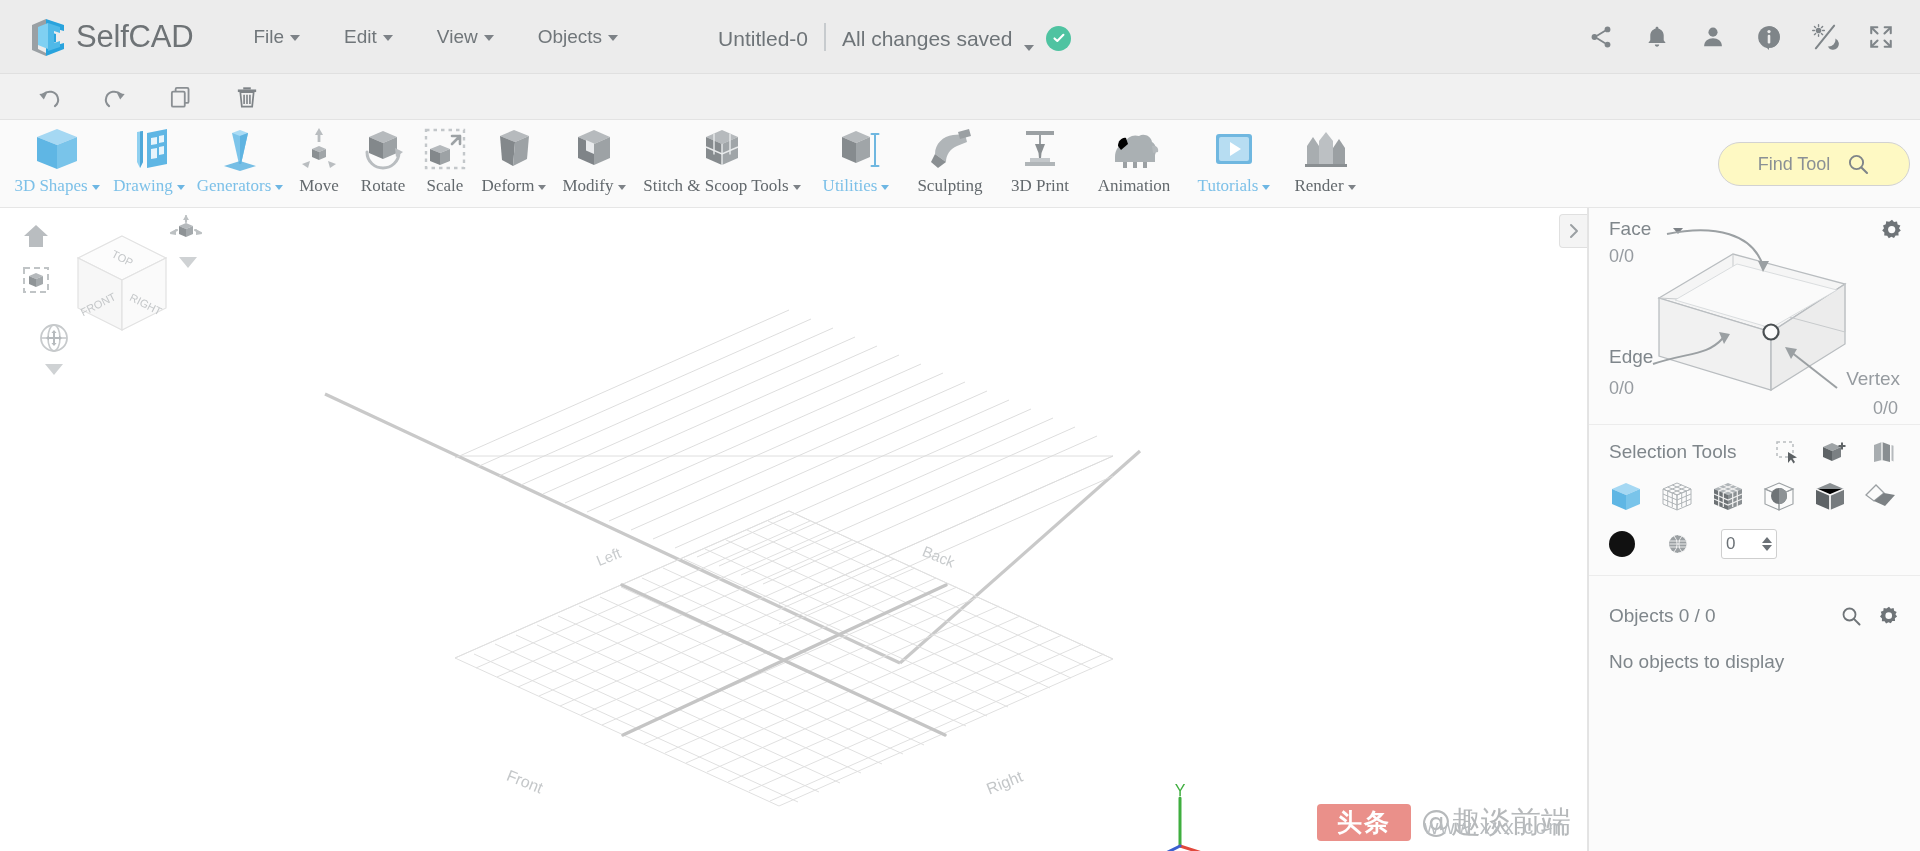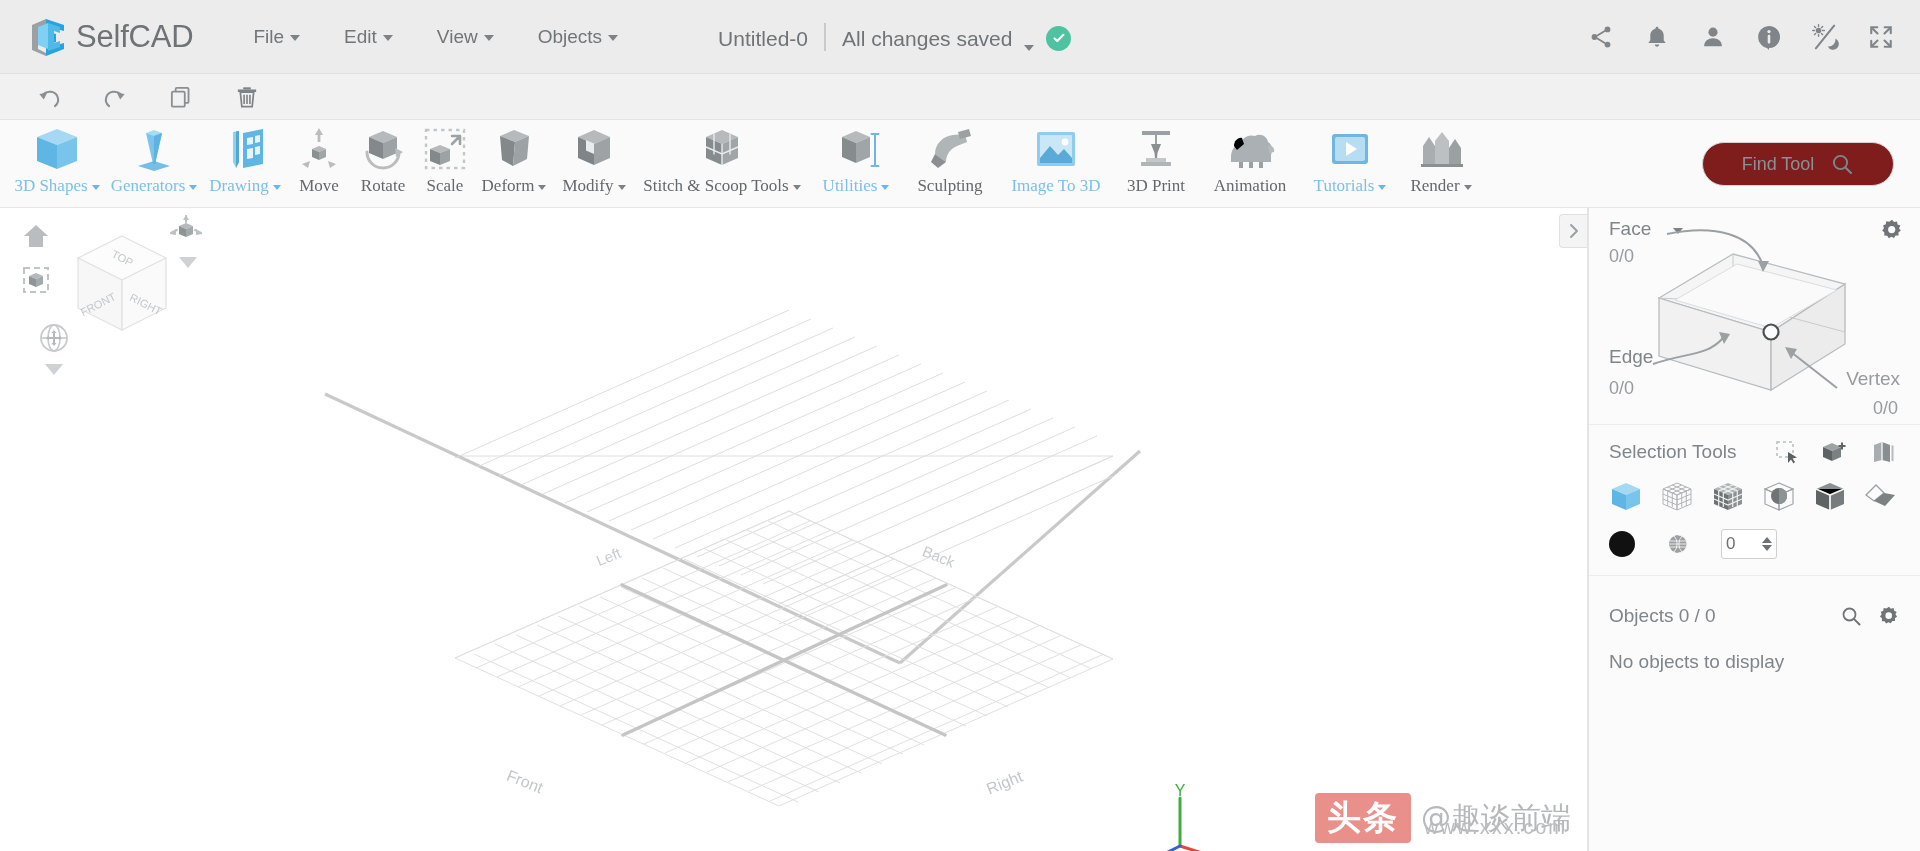--- a/index.html
+++ b/index.html
@@ -67,22 +67,22 @@
     padding:4px 0 0 0; min-width:0;font-family:Liberation Serif, serif;
   }
   .rib-icon { height:50px; display:flex; align-items:center; justify-content:center; }
   .rib-label {
     font-size:17px; color:#63696d; white-space:nowrap; display:flex;
     align-items:center; gap:4px; margin-top:2px;
   }
   .rib-label.blue { color:#7cc0e8; }
   .rib-label .caret { border-top-width:5px; border-left-width:4px; border-right-width:4px; }
   .find-tool {
-    position:absolute; right:26px; top:22px;
-    width:192px;height:44px;border:1px solid #d2d2d2;border-radius:24px;background:#7f1d1d;
+    position:absolute; right:10px; top:22px;
+    width:192px;height:44px;border:1px solid #d2d2d2;border-radius:24px;background:#fef9c3;
     display:flex;align-items:center;justify-content:center;gap:16px;cursor:text;
   }
   .find-tool span { font-size:18px;color:#8a9095; }
 
   
   .body-area { flex:1 1 auto; display:flex; position:relative; min-height:0; }
   .viewport {
     flex:1 1 auto; position:relative; background:#ffffff; overflow:hidden;
     border-right:1px solid #e4e4e4;
   }
@@ -92,21 +92,21 @@
   .vp-tri { width:0;height:0;border-left:9px solid transparent;border-right:9px solid transparent;border-top:11px solid #cfd2d4;margin:6px auto 0 auto;cursor:pointer; }
   .viewcube { position:absolute; left:62px; top:18px; width:120px;height:120px; cursor:pointer; }
   .vp-topright-tool { position:absolute; left:168px; top:5px; width:40px; }
   .axis-gizmo { position:absolute; left:1136px; top:576px; width:90px; height:90px; }
   .grid-svg { position:absolute; left:0; top:0; }
   .watermark {
     position:absolute; right:16px; bottom:8px; display:flex; align-items:center; gap:10px;
     opacity:0.55; pointer-events:none;
   }
   .wm-box {
-    background:#d9362b;color:#fff;font-size:34px;font-weight:bold;padding:2px 12px;border-radius:4px;
+    background:#d9362b;color:#fff;font-size:25px;font-weight:bold;padding:2px 20px;border-radius:4px;
     font-family:"DejaVu Sans", sans-serif; letter-spacing:2px;
   }
   .wm-text { font-size:30px;color:#7b8084;font-family:"DejaVu Sans", sans-serif; }
   .wm-url {
     position:absolute; right:20px; bottom:12px; font-size:20px; color:#b9bdc0;
     letter-spacing:2px; pointer-events:none;
   }
 
   
   .collapse-tab {
@@ -312,47 +312,47 @@
           <path d="M8 13 L28 21 L28 45 L8 37 Z" fill="#5fb6e4"></path>
           <path d="M48 13 L28 21 L28 45 L48 37 Z" fill="#79c4ea"></path>
         </svg>
       </span>
       <span class="rib-label blue">
         <span>3D Shapes</span>
           <i class="caret blue"></i>
       </span>
     </div>
 
-    <div class="rib-item" style="width:96px">
-      <span class="rib-icon">
-        <svg width="56" height="50" viewBox="0 0 56 50">
-          <path d="M20 9 L36 9 L29 40 L27 40 Z" fill="#7cc4ea"></path>
-          <path d="M20 9 L28 12 L36 9 L28 6 Z" fill="#a9dbf5"></path>
-          <path d="M28 12 L36 9 L29 40 L28 40 Z" fill="#5eb3e1"></path>
-          <path d="M28 37 L44 42 L28 47 L12 42 Z" fill="#5eb3e1" opacity="0.85"></path>
-        </svg>
-      </span>
-      <span class="rib-label blue">
-        <span>Generators</span>
-          <i class="caret blue"></i>
-      </span>
-    </div>
-
     <div class="rib-item" style="width:86px">
       <span class="rib-icon">
         <svg width="52" height="50" viewBox="0 0 52 50">
           <path d="M24 9 L44 5 L44 40 L24 44 Z" fill="#5fb6e4"></path>
           <path d="M28 14 L34 13 L34 20 L28 21 Z M36 12 L41 11 L41 18 L36 19 Z
                    M28 25 L34 24 L34 34 L28 35 Z M36 23 L41 22 L41 30 L36 31 Z" fill="#ffffff" opacity="0.85"></path>
           <path d="M14 8 L20 7 L20 38 L17 44 L14 38 Z" fill="#8fd0f0"></path>
           <path d="M17 7.5 L20 7 L20 38 L17 44 Z" fill="#4fa8d9"></path>
         </svg>
       </span>
       <span class="rib-label blue">
         <span>Drawing</span>
+          <i class="caret blue"></i>
+      </span>
+    </div>
+
+    <div class="rib-item" style="width:96px">
+      <span class="rib-icon">
+        <svg width="56" height="50" viewBox="0 0 56 50">
+          <path d="M20 9 L36 9 L29 40 L27 40 Z" fill="#7cc4ea"></path>
+          <path d="M20 9 L28 12 L36 9 L28 6 Z" fill="#a9dbf5"></path>
+          <path d="M28 12 L36 9 L29 40 L28 40 Z" fill="#5eb3e1"></path>
+          <path d="M28 37 L44 42 L28 47 L12 42 Z" fill="#5eb3e1" opacity="0.85"></path>
+        </svg>
+      </span>
+      <span class="rib-label blue">
+        <span>Generators</span>
           <i class="caret blue"></i>
       </span>
     </div>
 
     <div class="rib-item" style="width:62px">
       <span class="rib-icon">
         <svg width="50" height="50" viewBox="0 0 50 50">
           <path d="M25 22 L32 25 L25 28 L18 25 Z" fill="#b6babd"></path>
           <path d="M18 25 L25 28 L25 36 L18 33 Z" fill="#8b9093"></path>
           <path d="M32 25 L25 28 L25 36 L32 33 Z" fill="#a0a5a8"></path>
@@ -467,31 +467,20 @@
       <span class="rib-icon">
         <svg width="52" height="50" viewBox="0 0 52 50">
           <path d="M11 30 C11 20 19 12 29 11 L41 10 L43 18 L33 22 C26 25 22 31 22 38 Z" fill="#b0b5b8"></path>
           <path d="M11 30 L22 38 L14 44 L7 38 Z" fill="#8a8f92"></path>
           <path d="M34 8 L45 5 L47 12 L36 15 Z" fill="#9ba0a3"></path>
         </svg>
       </span>
       <span class="rib-label">Sculpting</span>
     </div>
 
-    <div class="rib-item" style="width:116px">
-      <span class="rib-icon">
-        <svg width="54" height="50" viewBox="0 0 54 50">
-          <rect x="8" y="8" width="38" height="34" rx="2" fill="#8ecdef"></rect>
-          <rect x="11" y="11" width="32" height="28" fill="#c9e7f7"></rect>
-          <path d="M11 34 L21 22 L29 31 L35 25 L43 34 L43 39 L11 39 Z" fill="#5aa9d6"></path>
-          <circle cx="36" cy="18" r="3.4" fill="#ffffff"></circle>
-        </svg>
-      </span>
-      <span class="rib-label blue">Image To 3D</span>
-    </div>
 
     <div class="rib-item" style="width:84px">
       <span class="rib-icon">
         <svg width="50" height="50" viewBox="0 0 50 50">
           <path d="M11 7 L39 7 L39 11 L11 11 Z" fill="#9ba0a3"></path>
           <path d="M24 11 L26 11 L26 20 L24 20 Z" fill="#9ba0a3"></path>
           <path d="M20 20 L30 20 L26.5 29 L23.5 29 Z" fill="#8a8f92"></path>
           <path d="M23.5 29 L26.5 29 L26 34 L24 34 Z" fill="#8a8f92"></path>
           <path d="M10 38 L40 38 L40 42 L10 42 Z" fill="#b0b5b8"></path>
           <path d="M15 34 L35 34 L35 38 L15 38 Z" fill="#c3c7ca"></path>

